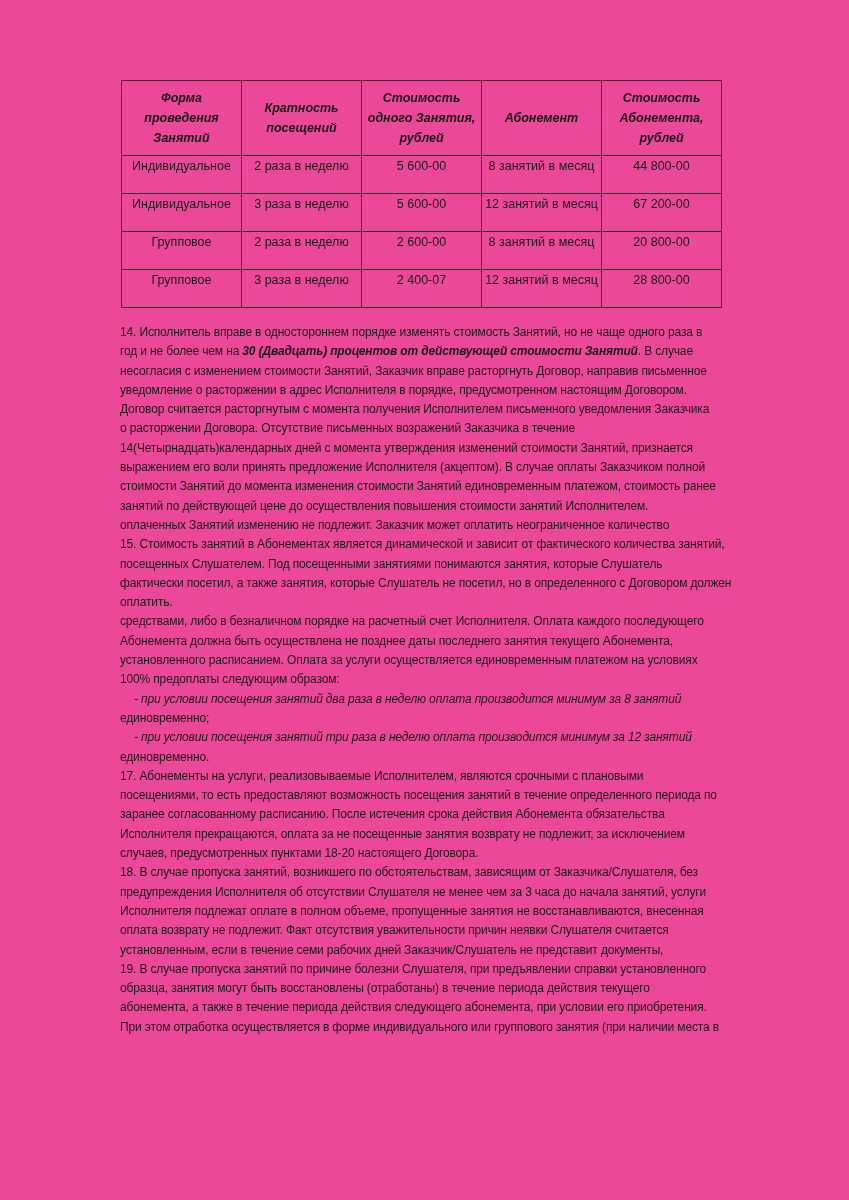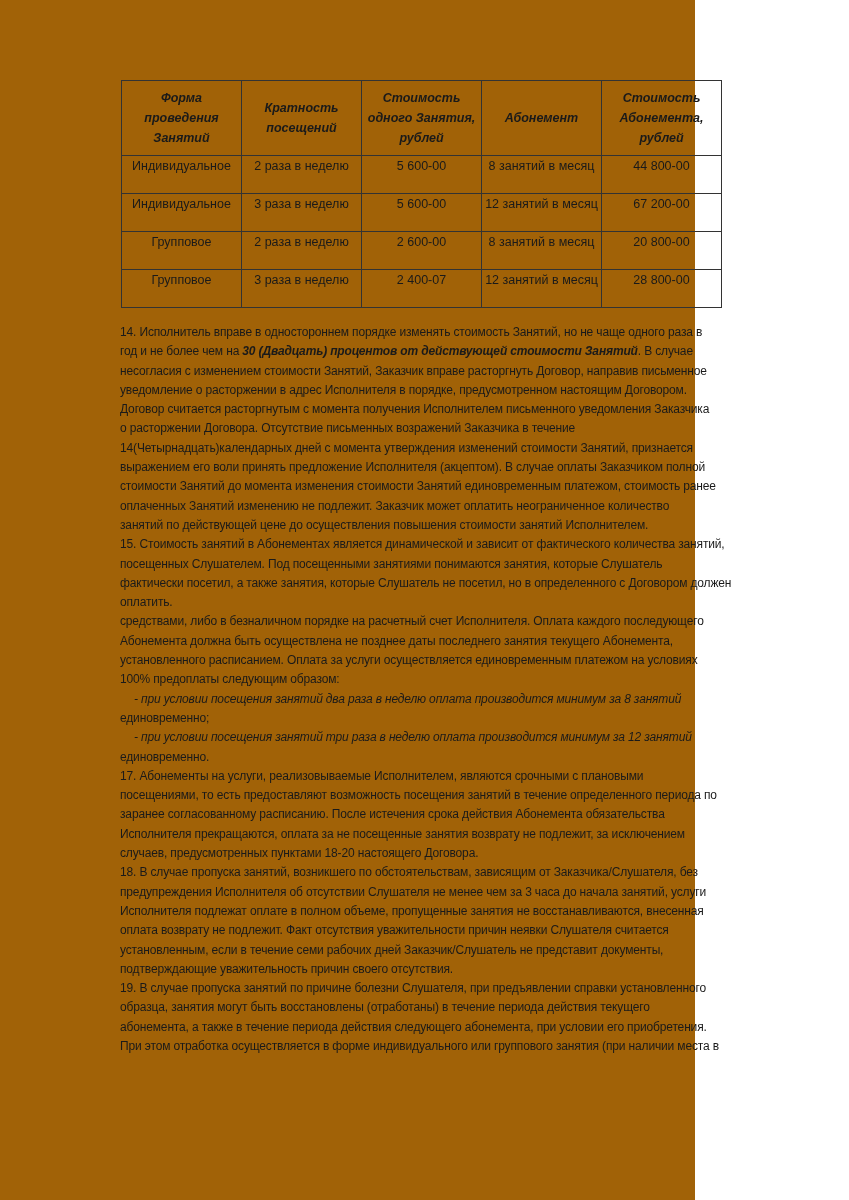--- a/index.html
+++ b/index.html
@@ -1,18 +1,18 @@
 <!DOCTYPE html>
 <html><head>
 <meta charset="utf-8">
 <style>
   html, body { margin: 0; padding: 0; background: #ffffff; }
   body { width: 849px; height: 1200px; position: relative; overflow: hidden;
          font-family: "Liberation Sans", "DejaVu Sans", sans-serif; color: #1a1a1a; }
-  .page { position: absolute; left: 0; top: 0; width: 695px; height: 1200px; background: #a16207; }
+  .page { position: absolute; left: 0; top: 0; width: 849px; height: 1200px; background: #ec4899; }
   table.price { position: absolute; left: 121px; top: 80px; border-collapse: collapse;
                 width: 600px; table-layout: fixed; font-size: 12.5px; }
   table.price th, table.price td { border: 1.3px solid #333; text-align: center; padding: 0; }
   table.price th { height: 74px; font-style: italic; font-weight: bold; line-height: 20px;
                    font-size: 12.5px; vertical-align: middle; }
   table.price td { height: 34px; vertical-align: top; padding-top: 3px; white-space: nowrap; }
   table.price col { width: 120px; }
   .body-text { position: absolute; left: 120px; top: 323px; width: 680px;
                font-size: 12px; line-height: 19.3px; letter-spacing: -0.15px; }
   .body-text p { margin: 0; }
@@ -97,22 +97,22 @@
     <p>
       <span class="line">14. Исполнитель вправе в одностороннем порядке изменять стоимость Занятий, но не чаще одного раза в</span>
       <span class="line"><span>год и не более чем на </span><span class="bi">30 (Двадцать) процентов от действующей стоимости Занятий</span><span>.  В случае</span></span>
       <span class="line">несогласия с изменением стоимости Занятий, Заказчик вправе расторгнуть Договор, направив письменное</span>
       <span class="line">уведомление о расторжении в адрес Исполнителя в порядке, предусмотренном настоящим Договором.</span>
       <span class="line">Договор считается расторгнутым с момента получения Исполнителем письменного уведомления Заказчика</span>
       <span class="line">о расторжении Договора. Отсутствие письменных возражений Заказчика в течение</span>
       <span class="line">14(Четырнадцать)календарных дней с момента утверждения изменений стоимости Занятий, признается</span>
       <span class="line">выражением его воли принять предложение Исполнителя (акцептом). В случае оплаты Заказчиком полной</span>
       <span class="line">стоимости Занятий до момента изменения стоимости Занятий единовременным платежом, стоимость ранее</span>
+      <span class="line">занятий по действующей цене до осуществления повышения стоимости занятий Исполнителем.</span>
       <span class="line">оплаченных Занятий изменению не подлежит. Заказчик может оплатить неограниченное количество</span>
-      <span class="line">занятий по действующей цене до осуществления повышения стоимости занятий Исполнителем.</span>
     </p>
 
     <p>
       <span class="line">15. Стоимость занятий в Абонементах является динамической и зависит от фактического количества занятий,</span>
       <span class="line">посещенных Слушателем. Под посещенными занятиями понимаются занятия, которые Слушатель</span>
       <span class="line">фактически посетил, а также занятия, которые Слушатель не посетил, но в определенного с Договором должен</span>
       <span class="line">оплатить.</span>
     </p>
 
     <p>
@@ -133,21 +133,20 @@
       <span class="line">Исполнителя прекращаются, оплата за не посещенные занятия возврату не подлежит, за исключением</span>
       <span class="line">случаев, предусмотренных пунктами 18-20 настоящего Договора.</span>
     </p>
 
     <p>
       <span class="line">18. В случае пропуска занятий, возникшего по обстоятельствам, зависящим от Заказчика/Слушателя, без</span>
       <span class="line">предупреждения Исполнителя об отсутствии Слушателя не менее чем за 3 часа до начала занятий, услуги</span>
       <span class="line">Исполнителя подлежат оплате в полном объеме, пропущенные занятия не восстанавливаются, внесенная</span>
       <span class="line">оплата возврату не подлежит. Факт отсутствия уважительности причин неявки Слушателя считается</span>
       <span class="line">установленным, если в течение семи рабочих дней Заказчик/Слушатель не представит документы,</span>
-      <span class="line">подтверждающие уважительность причин своего отсутствия.</span>
     </p>
 
     <p>
       <span class="line">19. В случае пропуска занятий по причине болезни Слушателя, при предъявлении справки установленного</span>
       <span class="line">образца, занятия могут быть восстановлены (отработаны) в течение периода действия текущего</span>
       <span class="line">абонемента, а также в течение периода действия следующего абонемента, при условии его приобретения.</span>
       <span class="line">При этом отработка осуществляется в форме индивидуального или группового занятия (при наличии места в</span>
     </p>
 
   </div>

